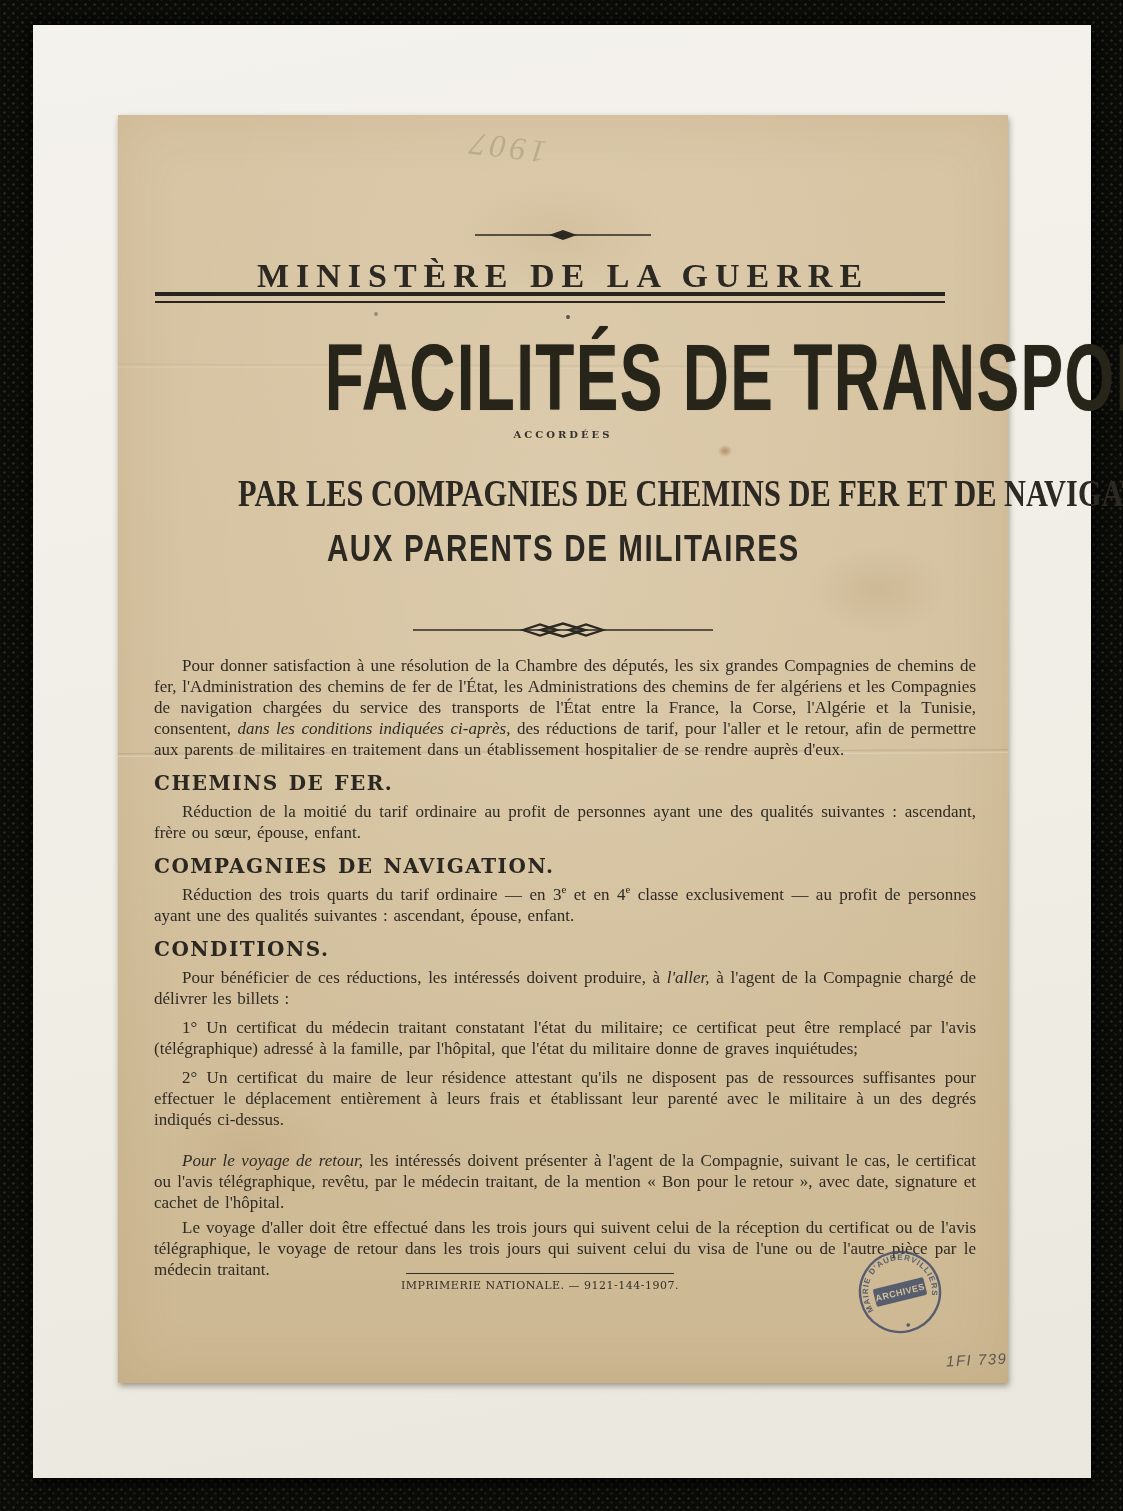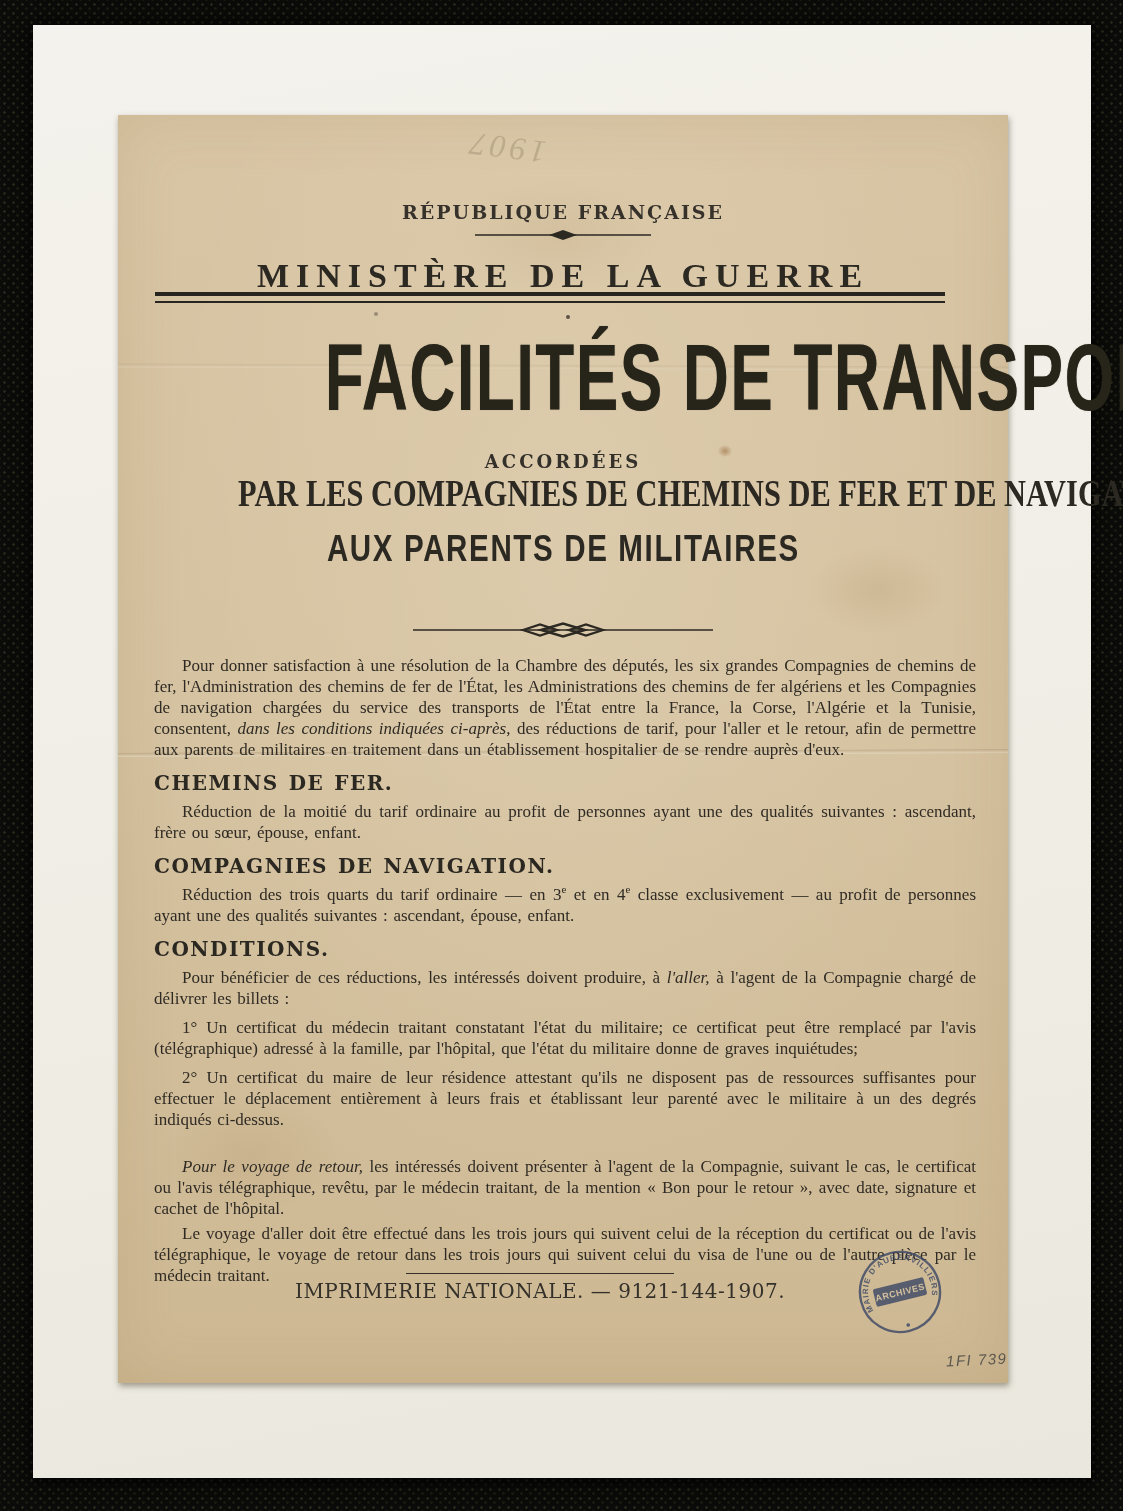--- a/index.html
+++ b/index.html
@@ -47,48 +47,48 @@
   }
   .republique{top:86px;font-family:"DejaVu Serif",serif;font-weight:bold;font-size:19px;letter-spacing:2px;color:#36322b;}
   .orn1{top:112px;}
   .ministere{top:142px;font-family:Liberation Serif, serif;font-weight:bold;font-size:34px;letter-spacing:7px;color:#2c2822;text-align:center;}
   .dblrule{position:absolute;left:37px;top:177px;width:790px;height:5px;
     border-top:4px solid #282520;border-bottom:2px solid #282520;}
   .facilites{top:216px;}
   .facilites .condensed{
     font-family:"Liberation Sans",sans-serif;font-weight:bold;font-size:94px;line-height:1;
     transform:scaleX(.68);letter-spacing:2px;color:#272419;text-shadow:0 0 1px rgba(40,36,28,.5);}
-  .accordees{top:336px;font-family:"DejaVu Serif",serif;font-weight:bold;font-size:18px;letter-spacing:3px;color:#34302a;text-align:center;}
+  .accordees{top:314px;font-family:"DejaVu Serif",serif;font-weight:bold;font-size:10px;letter-spacing:3px;color:#34302a;text-align:center;}
   .sub1{top:356px;}
   .sub1 .condensed{font-family:"Liberation Serif",serif;font-weight:bold;font-size:38px;transform:scaleX(.80);color:#2c2822;}
   .sub2{top:413px;}
   .sub2 .condensed{font-family:"Liberation Sans",sans-serif;font-weight:bold;font-size:36px;letter-spacing:2px;transform:scaleX(.82);color:#2c2822;}
   .sub3{top:458px;}
   .sub3 .condensed{font-family:"Liberation Serif",serif;font-weight:bold;font-size:33px;letter-spacing:1px;transform:scaleX(.84);color:#2c2822;}
   .orn2{top:506px;}
 
   .bodyblock{
     position:absolute;left:36px;top:540px;width:822px;
     font-family:"Liberation Serif",serif;font-size:17px;line-height:21px;
     text-align:justify;color:#2f2b24;word-spacing:1.5px;
   }
   .bodyblock p{margin:0;text-indent:28px;}
   .bodyblock p.gap8{margin-top:8px;}
-  .bodyblock p.gap10{margin-top:26px;}
+  .bodyblock p.gap10{margin-top:20px;}
   .bodyblock p.gap4{margin-top:4px;font-family:Liberation Serif, serif;}
   .bodyblock .it{font-style:italic;}
   .bodyblock sup{font-size:11px;line-height:0;}
   .shead{
     margin:13px 0 7px 0;text-align:left;text-indent:0;
     font-family:"DejaVu Serif",serif;font-weight:bold;font-size:20px;letter-spacing:1.5px;color:#2b2721;
   }
 
   .imprint{position:absolute;left:0;top:1158px;width:100%;text-align:center;transform:translateX(-23px);}
   .imprint .rule{width:268px;margin:0 auto;border-top:1.5px solid #33302a;}
-  .imprint .txt{margin-top:5px;font-family:"DejaVu Serif",serif;font-size:20px;letter-spacing:.5px;color:#34302a;}
+  .imprint .txt{margin-top:5px;font-family:"DejaVu Serif",serif;font-size:11px;letter-spacing:.5px;color:#34302a;}
 
   .stamp{position:absolute;left:732px;top:1127px;opacity:.82;}
   .pencil-ref{
     position:absolute;left:828px;top:1236px;font-family:"Liberation Sans",sans-serif;
     font-style:italic;font-size:15px;letter-spacing:1.5px;color:#5d584f;transform:rotate(-3deg);white-space:nowrap;
   }
 </style>
 </head>
 <body>
 
@@ -99,21 +99,20 @@
     <div class="blotch b2"></div>
     <div class="blotch b3"></div>
     <div class="blotch b4"></div>
     <div class="crease crease1"></div>
     <div class="crease crease2"></div>
     <div class="speck" style="left:448px;top:200px;"></div>
     <div class="speck" style="left:256px;top:197px;opacity:.5;"></div>
 
     <div class="pencil-year">1907</div>
 
-    <div class="center republique">RÉPUBLIQUE FRANÇAISE</div>
 
     <div class="center orn1">
       <svg width="180" height="12" viewBox="0 0 180 12">
         <line x1="2" y1="6" x2="178" y2="6" stroke="#2c2822" stroke-width="1.4"></line>
         <polygon points="90,1 104,6 90,11 76,6" fill="#2c2822"></polygon>
       </svg>
     </div>
 
     <div class="center ministere">MINISTÈRE DE LA GUERRE</div>
 

